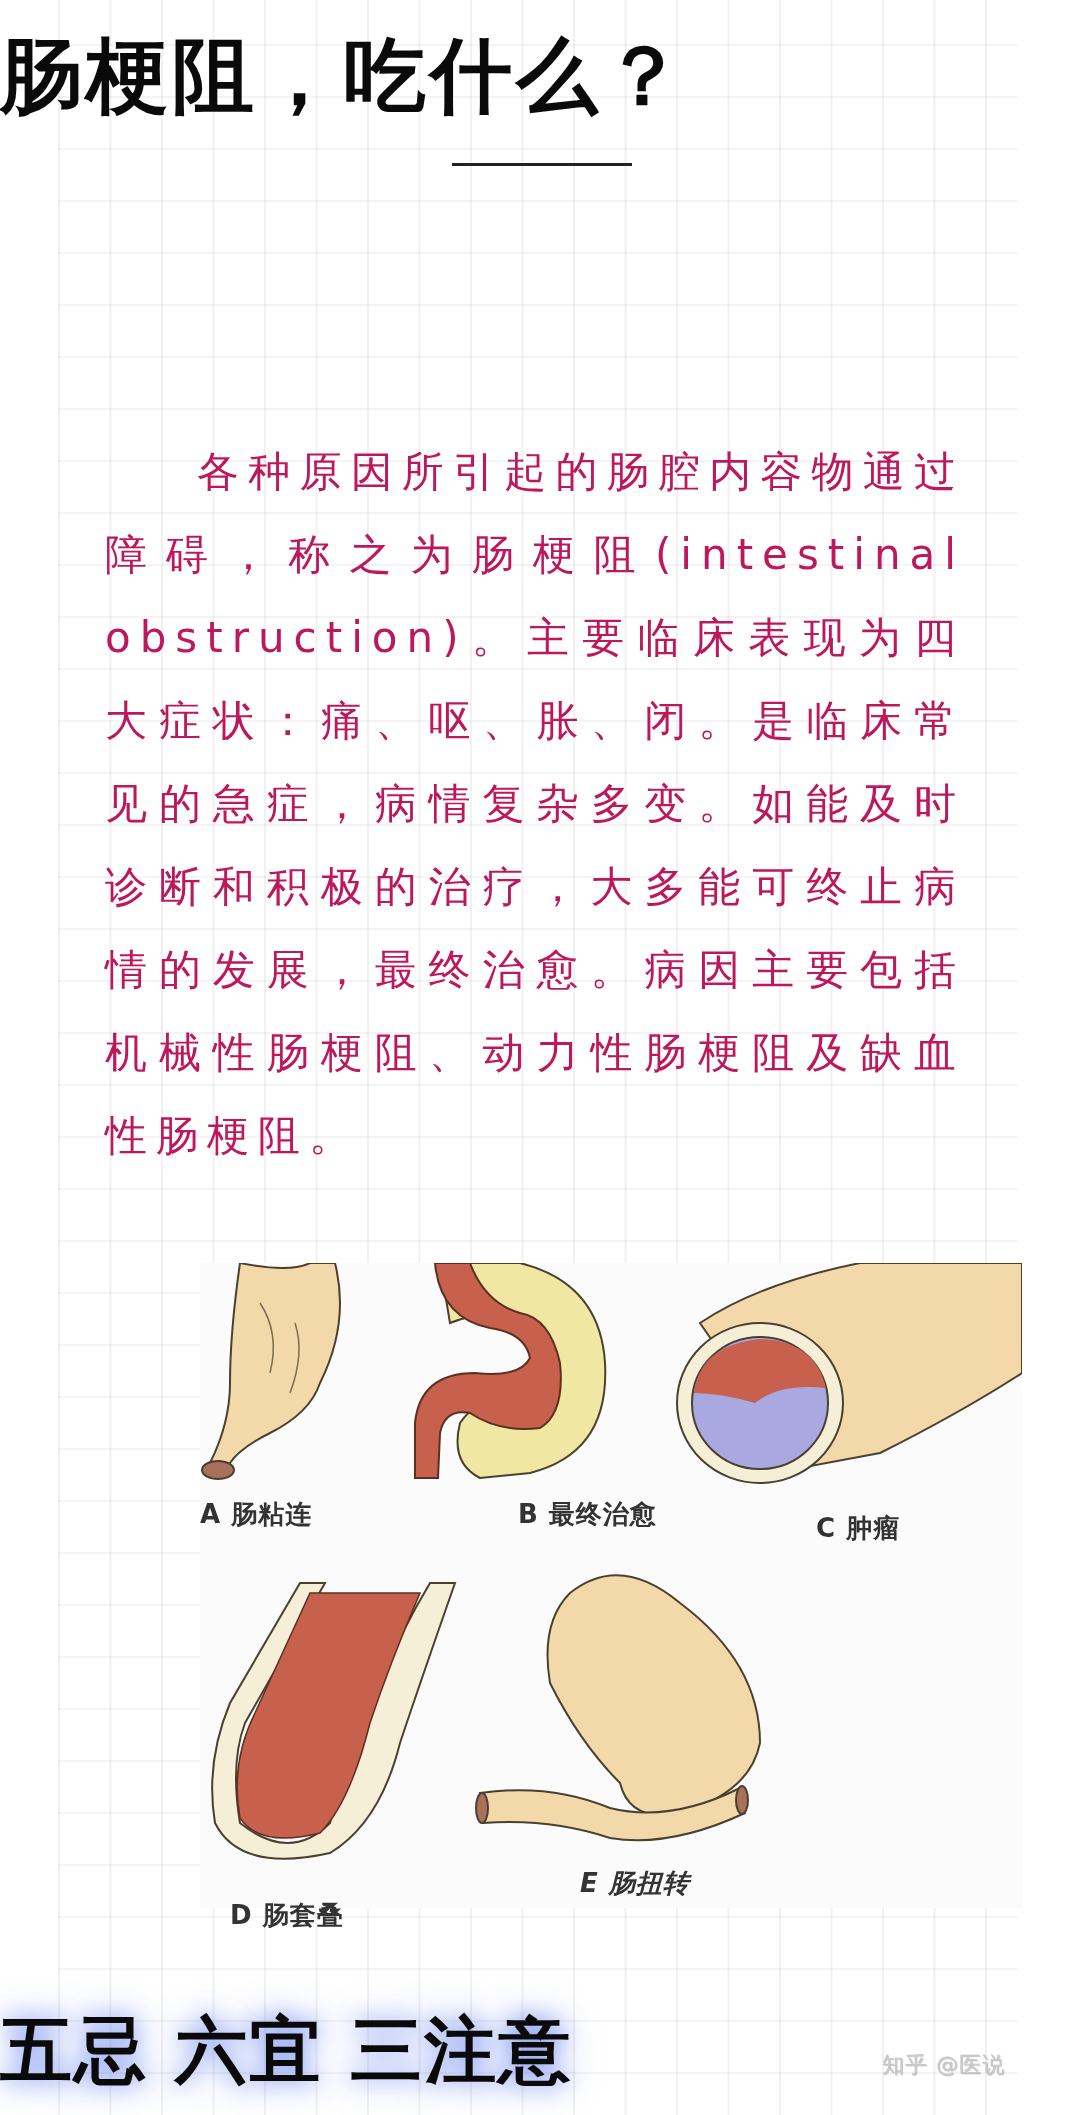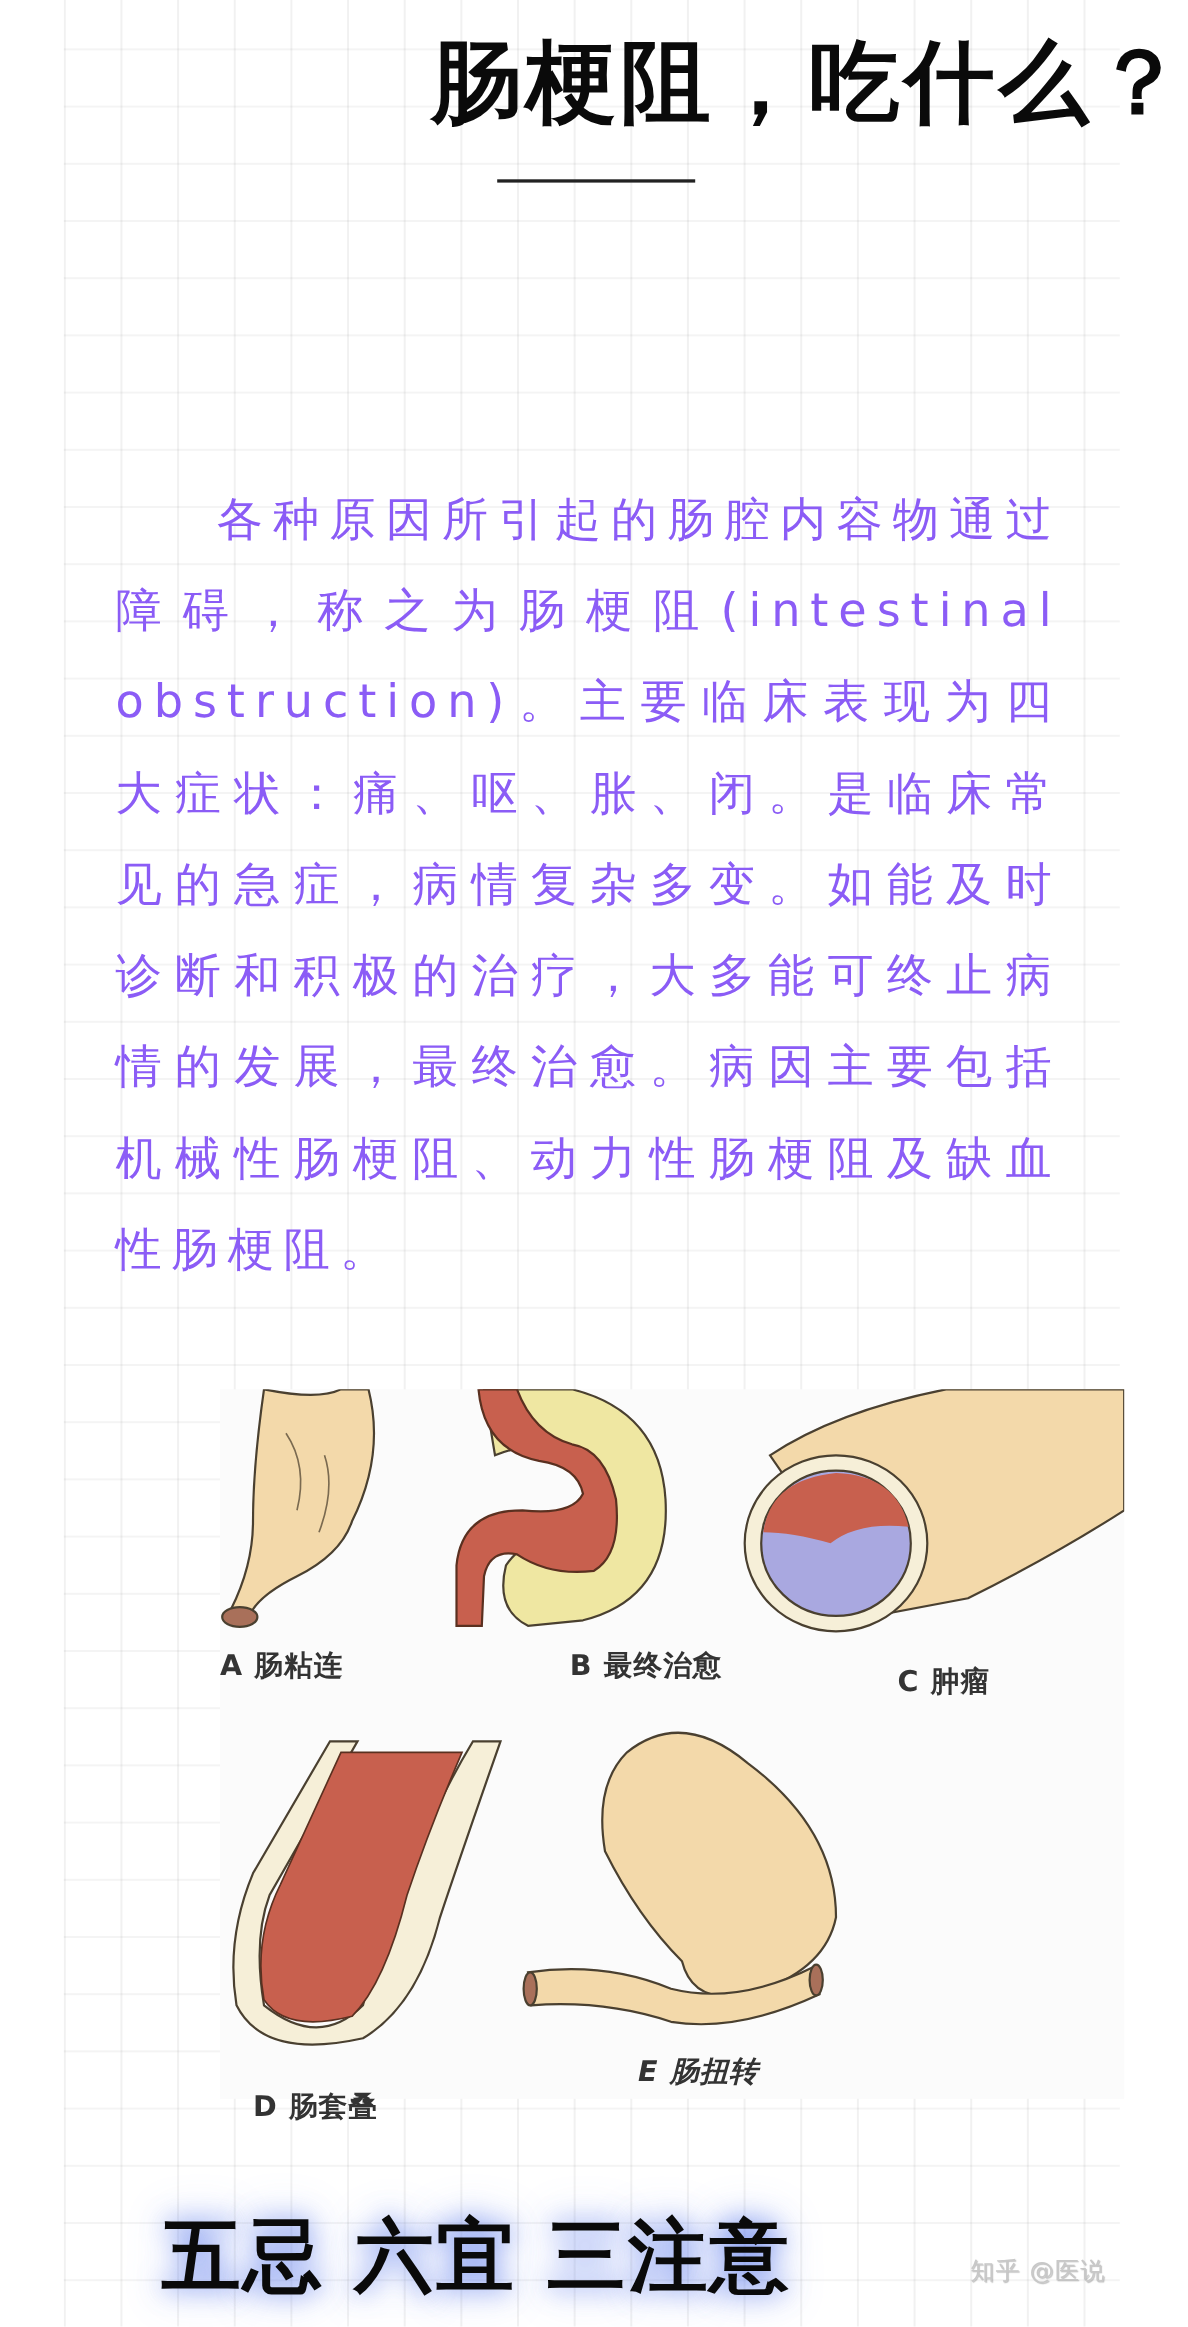--- a/index.html
+++ b/index.html
@@ -2,27 +2,27 @@
 <html><head>
 <meta charset="utf-8">
 <style>
   html,body{margin:0;padding:0;background:#ffffff;}
   body{width:1080px;height:2115px;position:relative;overflow:hidden;font-family:"DejaVu Sans","Liberation Sans",sans-serif;}
   .grid{position:absolute;left:58px;top:0;width:960px;height:2115px;
     background-image:
       linear-gradient(to right, rgba(0,0,0,0.055) 2px, transparent 2px),
       linear-gradient(to bottom, rgba(0,0,0,0.045) 2px, transparent 2px);
     background-size:51.5px 52px;background-position:0 -8px;}
-  .title{position:absolute;left:0;top:26px;width:1080px;text-align:right;font-size:82px;font-weight:bold;color:#0a0a0a;letter-spacing:4px;line-height:100px;}
+  .title{position:absolute;left:0;top:26px;width:1080px;text-align:left;font-size:82px;font-weight:bold;color:#0a0a0a;letter-spacing:4px;line-height:100px;}
   .rule{position:absolute;left:452px;top:163px;width:180px;height:3px;background:#222;}
-  .body{position:absolute;left:105px;top:430px;width:860px;font-size:42px;line-height:83px;color:#8b5cf6;letter-spacing:9px;text-align:justify;text-indent:92px;}
+  .body{position:absolute;left:105px;top:430px;width:860px;font-size:42px;line-height:83px;color:#be185d;letter-spacing:9px;text-align:justify;text-indent:92px;}
   .figure{position:absolute;left:200px;top:1263px;width:822px;height:645px;background:#fbfbfb;}
   .figure svg{position:absolute;left:0;top:0;}
   .lbl{position:absolute;font-size:26px;font-weight:bold;color:#333;letter-spacing:1px;}
-  .footer{position:absolute;left:0;top:2000px;width:866px;text-align:center;font-size:72px;font-weight:bold;color:#0a0a0a;letter-spacing:2px;line-height:100px;
+  .footer{position:absolute;left:0;top:2000px;width:866px;text-align:left;font-size:72px;font-weight:bold;color:#0a0a0a;letter-spacing:2px;line-height:100px;
     text-shadow:0 0 22px rgba(90,120,235,0.75),0 0 40px rgba(110,140,240,0.45);}
   .wm{position:absolute;left:882px;top:2050px;font-size:22px;color:#c8c8c8;text-shadow:1px 1px 1px rgba(0,0,0,0.25);letter-spacing:1px;}
 </style>
 </head>
 <body>
 
 <div class="grid"></div>
 
 <h1 class="title" style="margin:0;">肠梗阻，吃什么？</h1>
 <div class="rule"></div>

